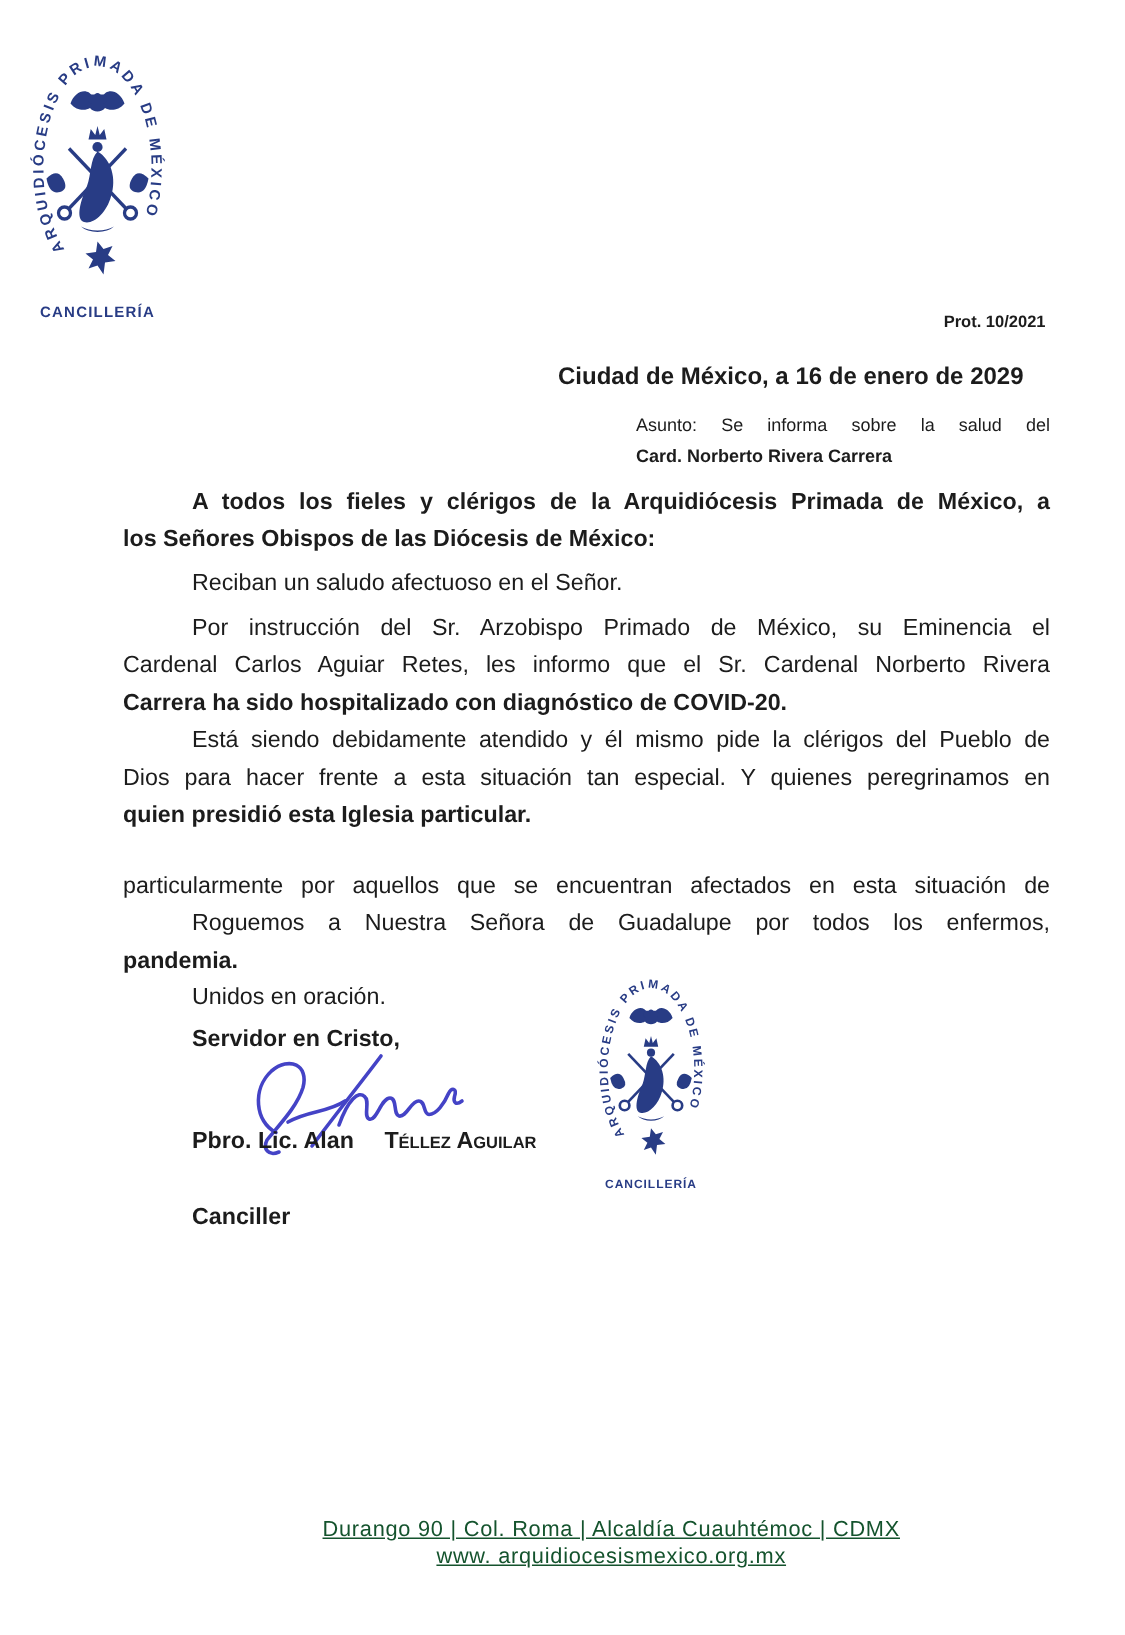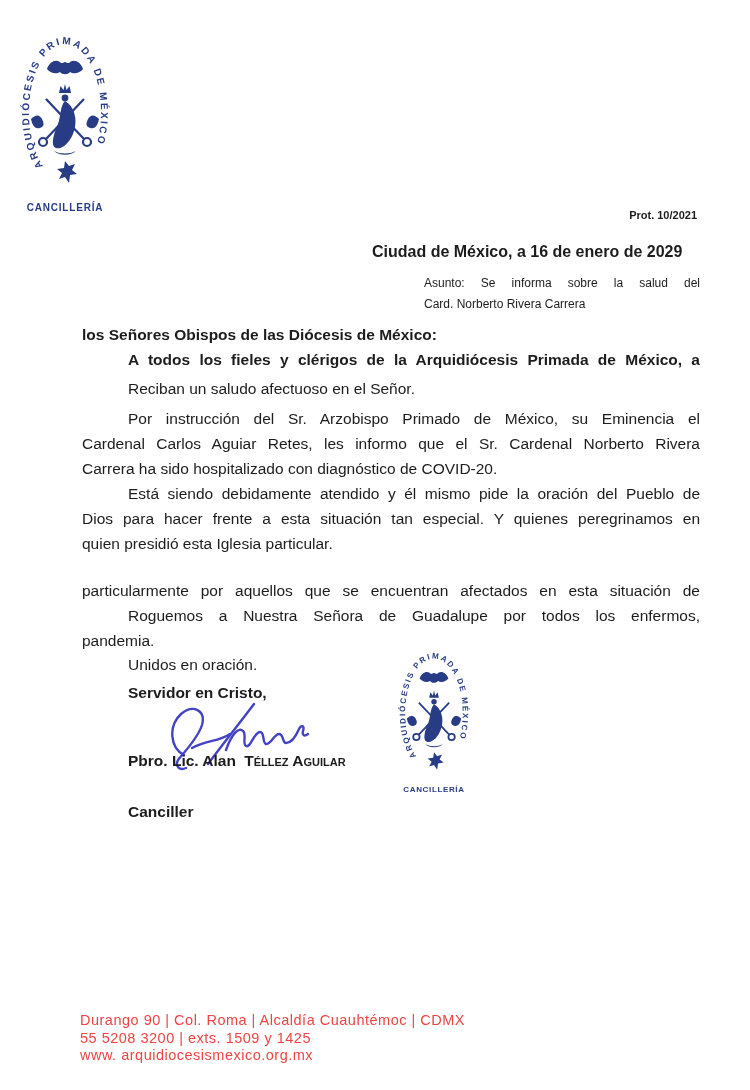--- a/index.html
+++ b/index.html
@@ -5,31 +5,31 @@
   html,body { margin:0; padding:0; }
   body {
     width:750px; height:1090px; background:#ffffff; position:relative;
     font-family:"Liberation Sans", sans-serif; color:#1c1c1c;
     overflow:hidden;
   }
   .abs { position:absolute; }
   .bold { font-weight:bold; }
   .para { font-size:15.5px; line-height:25px; width:618px; left:82px; }
   .line { white-space:nowrap; text-align:justify; text-align-last:justify; }
-  .line.last { text-align-last:left; }
+  .line.last { text-align-last:left;font-weight:bold; }
   .line.ind { padding-left:46px; }
   .single { padding-left:46px; white-space:nowrap; }
   .prot { top:204px; right:53px; font-size:11px; font-weight:bold; line-height:22px; }
   .dateline { top:241px; left:372px; font-size:16px; font-weight:bold; line-height:22px; }
   .asunto { top:273px; left:424px; width:276px; font-size:12px; line-height:20.5px; }
   .smallcaps { font-variant:small-caps; }
-  .name-prefix { margin-right:4px; }
+  .name-prefix { margin-right:16px; }
   .footer {
-    top:1012px; left:80px; width:655px; text-align:left;
-    color:#ef4444; font-size:14.5px; line-height:17.5px; letter-spacing:0.5px;
+    top:1012px; left:80px; width:655px; text-align:center;
+    color:#14532d; font-size:14.5px; line-height:17.5px; letter-spacing:0.5px;text-decoration:underline;
   }
   .seal-large { left:10px; top:27px; width:110px; height:190px; }
   .seal-small { left:390px; top:645px; width:88px; height:152px; }
   .signature-svg { left:162px; top:700px; width:160px; height:78px; }
   svg text { font-family:"Liberation Sans", sans-serif; }
 </style>
 </head>
 <body>
 
 <svg width="0" height="0" style="position:absolute" aria-hidden="true">
@@ -76,34 +76,34 @@
 <div class="abs prot">Prot. 10/2021</div>
 
 <div class="abs dateline">Ciudad de México, a 16 de enero de 2029</div>
 
 <div class="abs asunto">
     <div class="line">Asunto: Se informa sobre la salud del</div>
     <div class="line last">Card. Norberto Rivera Carrera</div>
   </div>
 
 <div class="abs para bold" style="top:322px">
+    <div class="line ind">A todos los fieles y clérigos de la Arquidiócesis Primada de México, a</div>
     <div class="line last">los Señores Obispos de las Diócesis de México:</div>
-    <div class="line ind">A todos los fieles y clérigos de la Arquidiócesis Primada de México, a</div>
   </div>
 
 <div class="abs para single" style="top:376px">Reciban un saludo afectuoso en el Señor.</div>
 
 <div class="abs para" style="top:406px">
     <div class="line ind">Por instrucción del Sr. Arzobispo Primado de México, su Eminencia el</div>
     <div class="line">Cardenal Carlos Aguiar Retes, les informo que el Sr. Cardenal Norberto Rivera</div>
     <div class="line last">Carrera ha sido hospitalizado con diagnóstico de COVID-20.</div>
   </div>
 
 <div class="abs para" style="top:481px">
-    <div class="line ind">Está siendo debidamente atendido y él mismo pide la oración del Pueblo de</div>
+    <div class="line ind">Está siendo debidamente atendido y él mismo pide la clérigos del Pueblo de</div>
     <div class="line">Dios para hacer frente a esta situación tan especial. Y quienes peregrinamos en</div>
     <div class="line last">quien presidió esta Iglesia particular.</div>
   </div>
 
 <div class="abs para" style="top:578px">
     <div class="line">particularmente por aquellos que se encuentran afectados en esta situación de</div>
     <div class="line ind">Roguemos a Nuestra Señora de Guadalupe por todos los enfermos,</div>
     <div class="line last">pandemia.</div>
   </div>
 
@@ -124,15 +124,14 @@
 
 <div class="abs para single bold" style="top:748px">
   <span class="name-prefix">Pbro. Lic. Alan</span>
   <span class="smallcaps">Téllez Aguilar</span>
 </div>
 
 <div class="abs para single bold" style="top:799px">Canciller</div>
 
 <div class="abs footer">
   <div>Durango 90  |  Col. Roma  |  Alcaldía Cuauhtémoc  |  CDMX</div>
-  <div>55 5208 3200  |  exts. 1509 y 1425</div>
   <div>www. arquidiocesismexico.org.mx</div>
 </div>
 
 </body></html>

